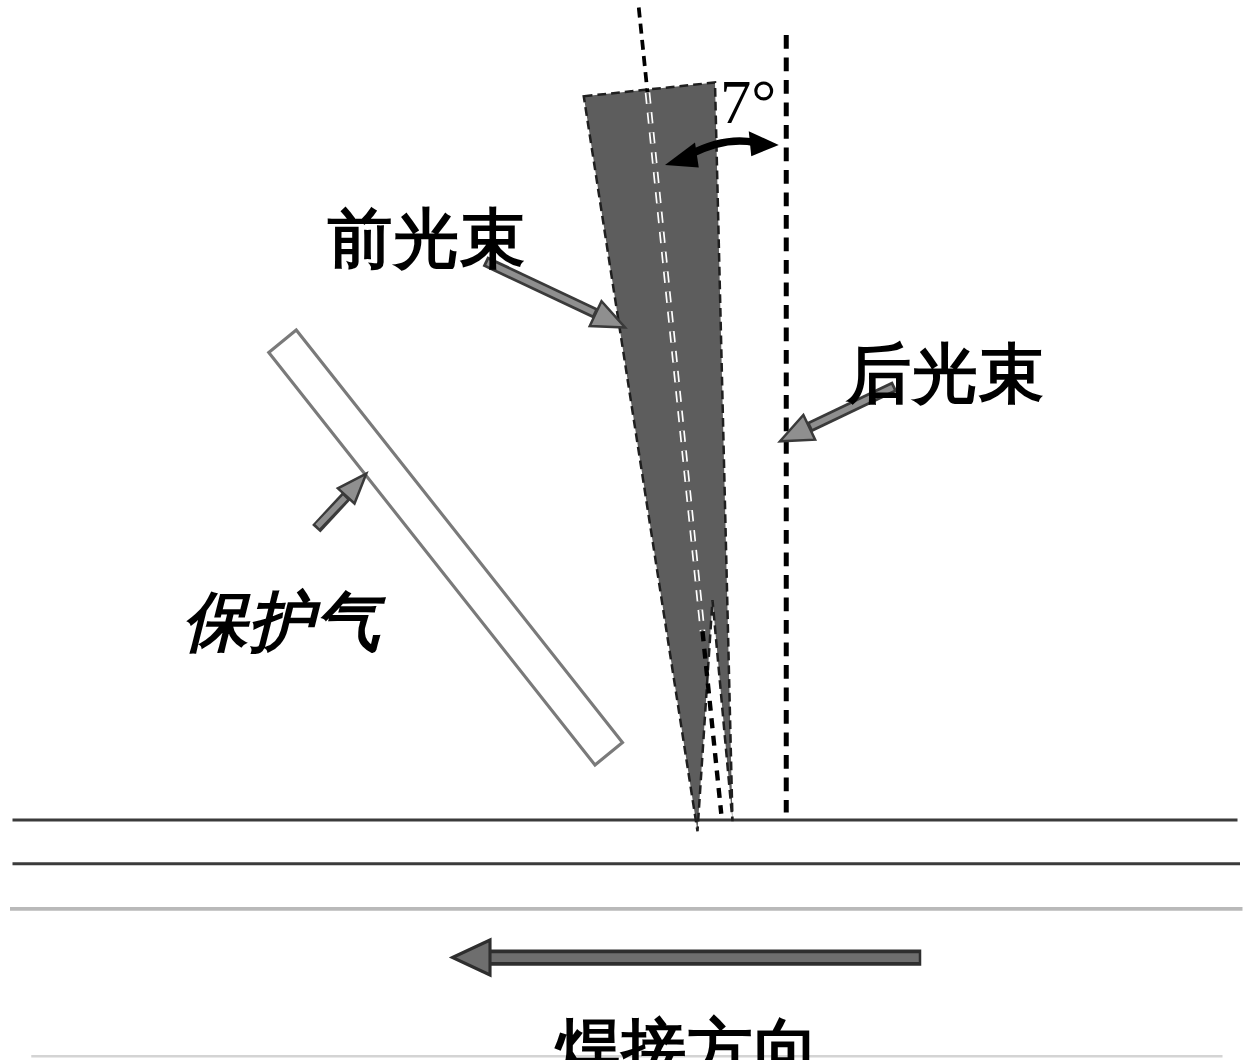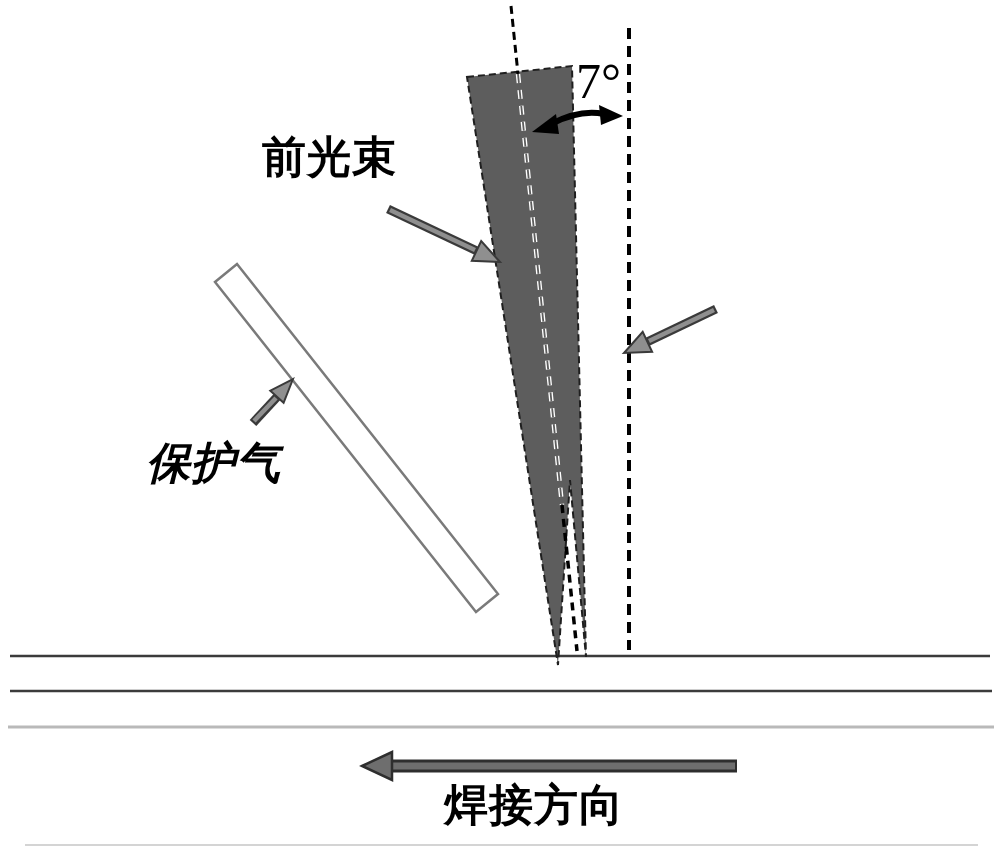--- a/index.html
+++ b/index.html
@@ -1,20 +1,20 @@
 <!DOCTYPE html>
 <html><head>
 <meta charset="utf-8">
 <style>
   html,body{margin:0;padding:0;background:#ffffff;}
   .stage{position:relative;width:1000px;height:848px;background:#ffffff;overflow:hidden;
          font-family:"Liberation Sans",sans-serif;}
   .stage svg{position:absolute;left:0;top:0;}
   .lbl{position:absolute;color:#000;white-space:nowrap;}
-  .cjk{font-family:"Liberation Sans",sans-serif;font-weight:bold;font-size:44px;line-height:1.05;letter-spacing:1px;}
+  .cjk{font-family:"Liberation Sans",sans-serif;font-weight:bold;font-size:52px;line-height:1.05;letter-spacing:1px;margin-top:31px;}
   .angle{font-family:"Liberation Serif",serif;font-weight:400;font-size:50px;line-height:1;}
 </style>
 </head>
 <body>
 
 <div class="stage">
 
   <svg width="1000" height="848" viewBox="0 0 1000 848">
 
     <g>
@@ -67,18 +67,19 @@
       <line x1="390" y1="766" x2="737" y2="766" stroke-width="13" stroke="#2e2e2e"></line>
       <line x1="391" y1="766" x2="735" y2="766" stroke-width="7" stroke="#6e6e6e"></line>
       <polygon points="362,766 392,752 392,780" stroke-width="2.5" fill="#6e6e6e" stroke="#2e2e2e"></polygon>
     </g>
   </svg>
 
   <div class="lbl angle" style="left:576px;top:56px;">7°</div>
 
   <div class="lbl cjk" style="left:262px;top:134px;">前光束</div>
 
+  <div class="lbl cjk" style="left:677px;top:242px;">后光束</div>
 
   <div class="lbl cjk" style="left:146px;top:440px;font-style:italic;">保护气</div>
 
   <div class="lbl cjk" style="left:444px;top:782px;">焊接方向</div>
 
 </div>
 
 </body></html>

